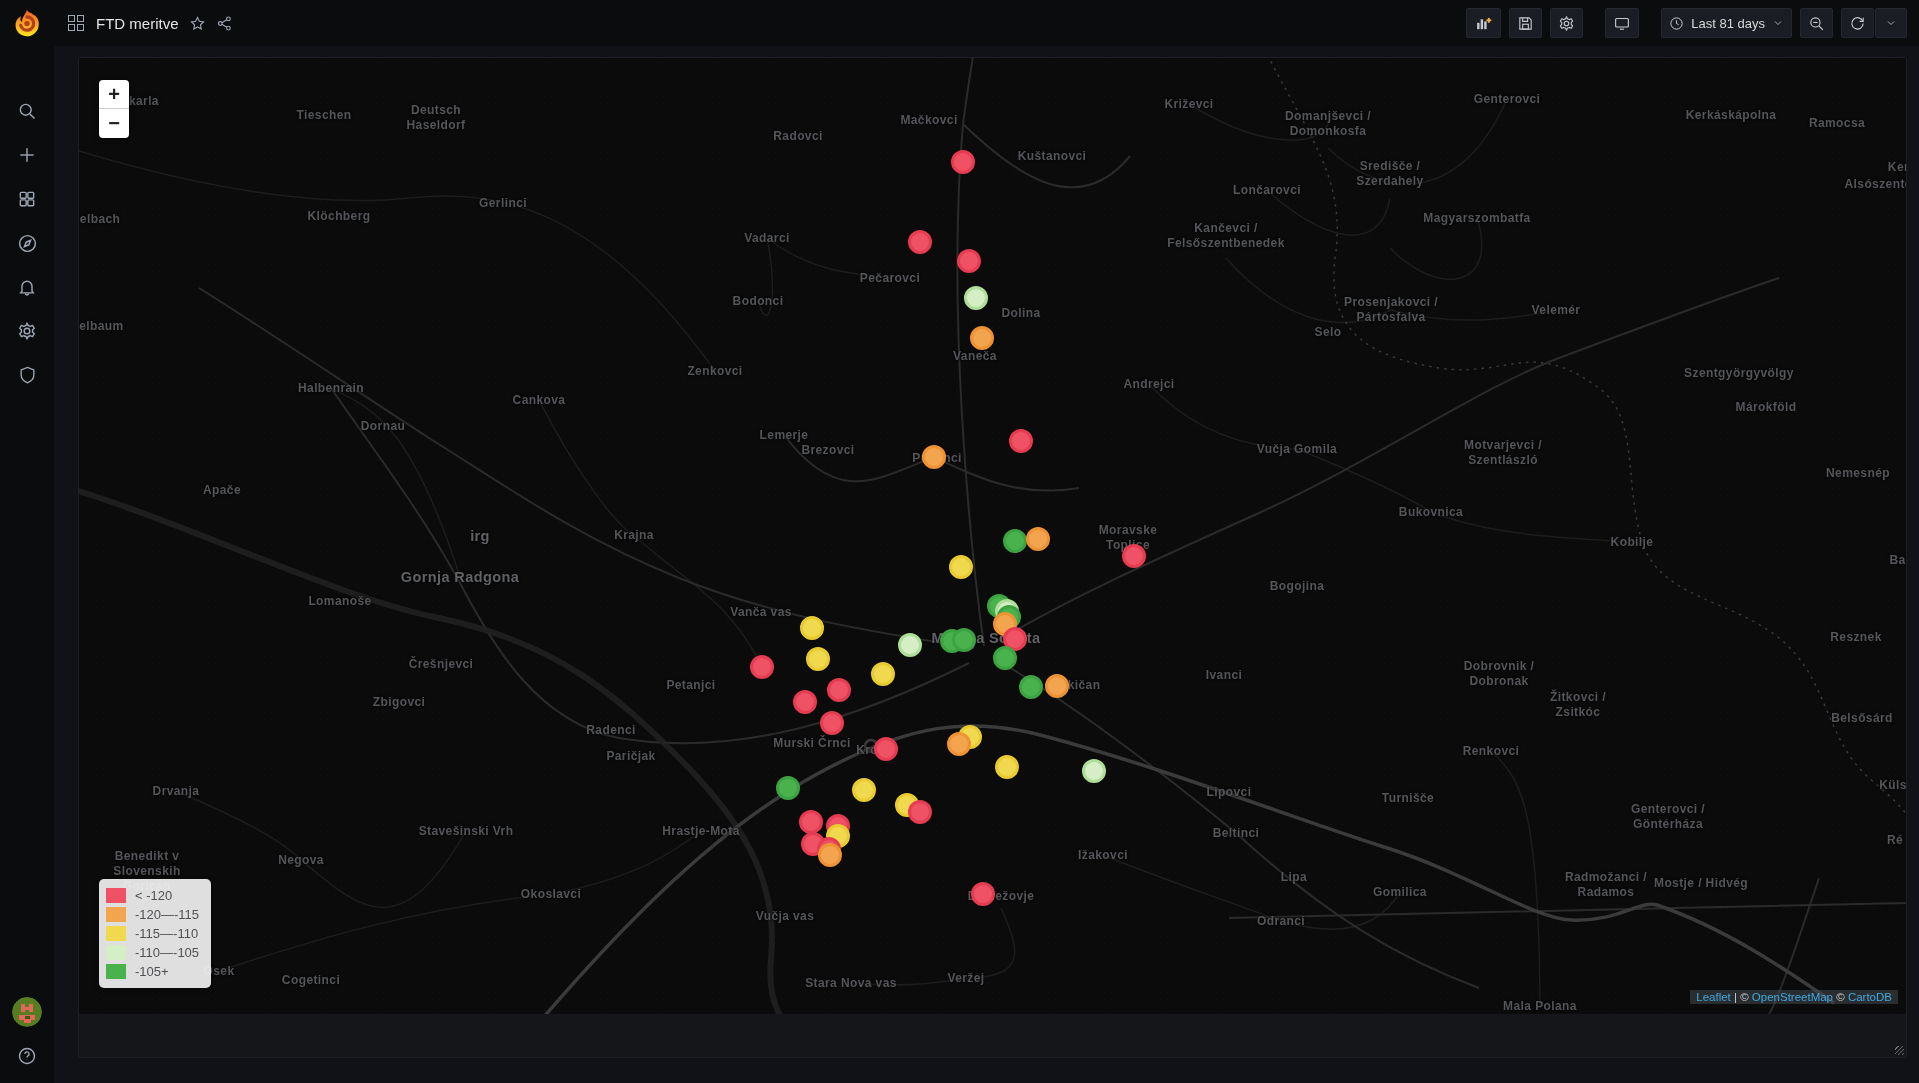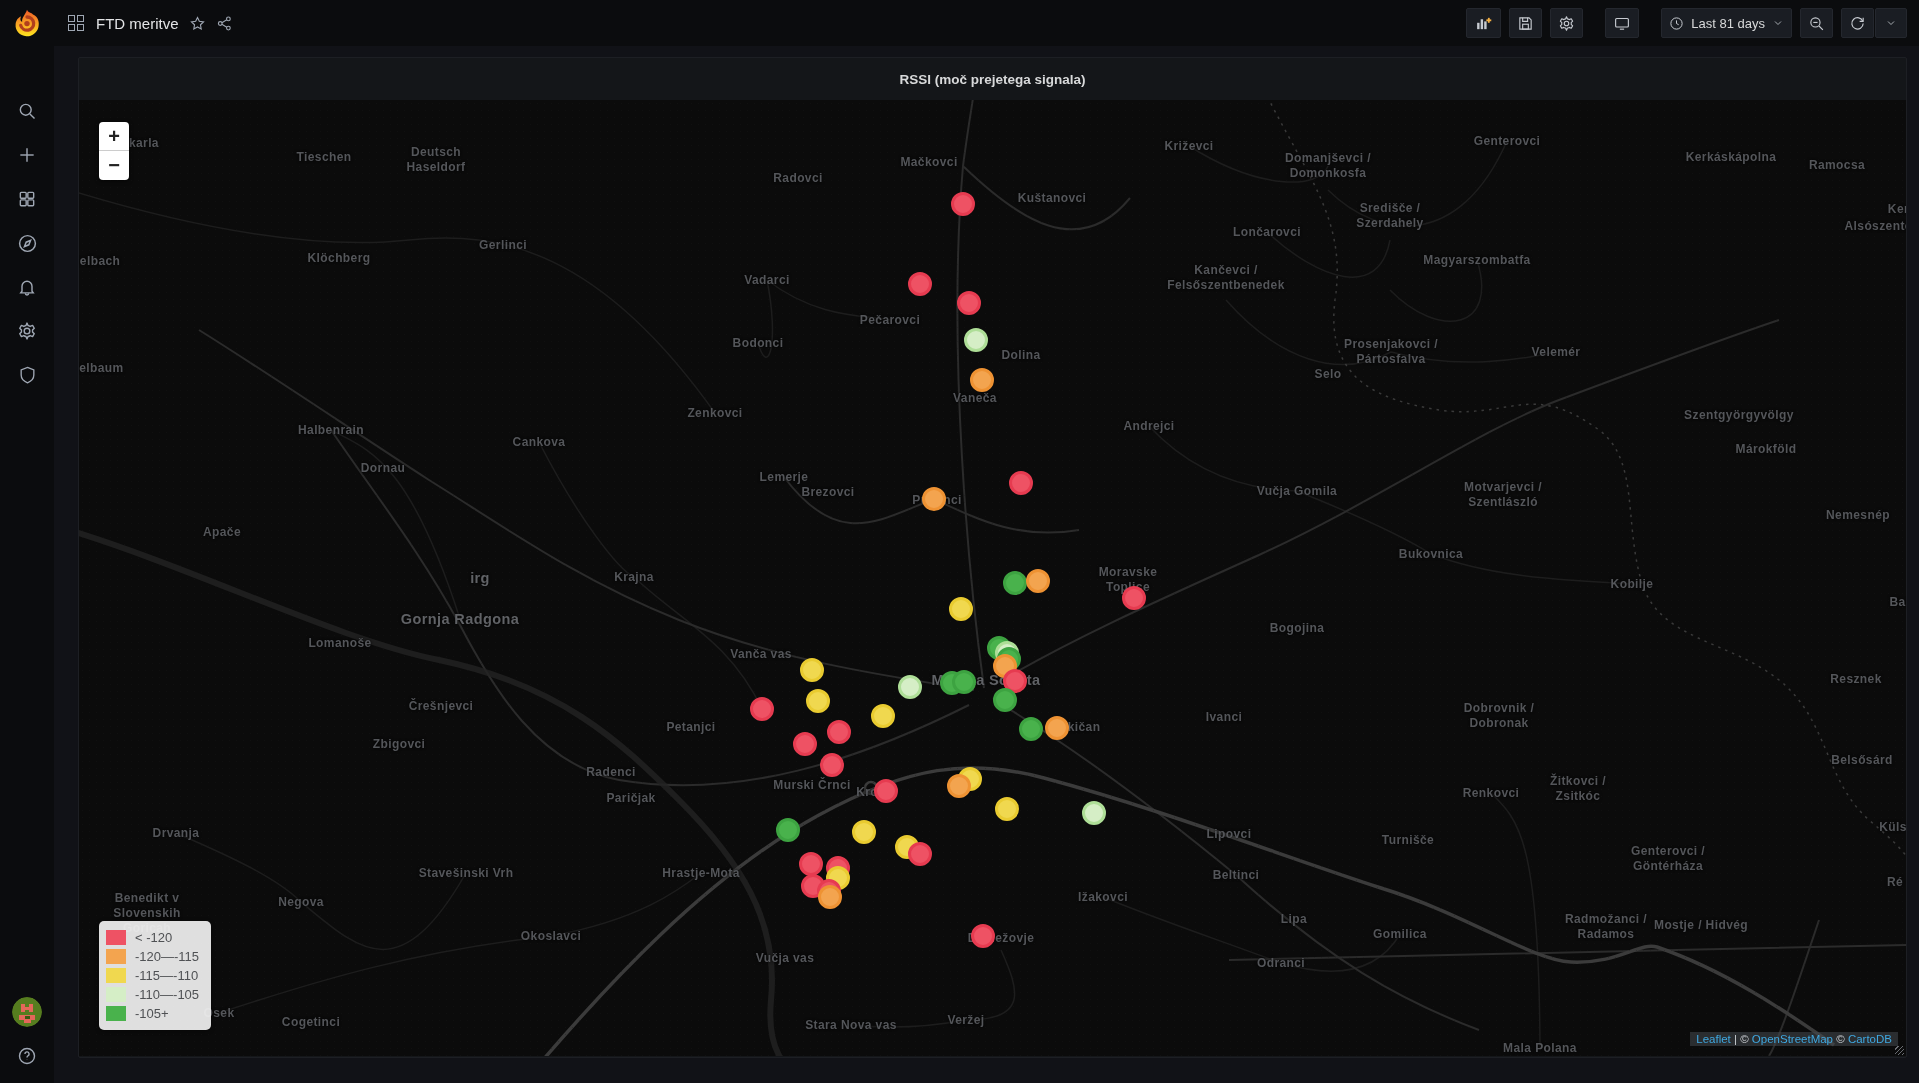--- a/index.html
+++ b/index.html
@@ -243,23 +243,20 @@
       <div class="tb-btn">
         <svg width="12" height="12" viewBox="0 0 24 24">
             <path d="M6 9 l6 6 6-6"></path>
           </svg>
       </div>
     </div>
   </div>
 </header>
 
 <section class="panel">
-  <div class="panel-header">
-    <span class="panel-title">RSSI (moč prejetega signala)</span>
-  </div>
 
   <div class="mapwrap">
 
     <svg class="roads" width="1827" height="956" viewBox="0 0 1827 956">
       <g fill="none" stroke="#1d1d1d" stroke-width="1.5">
         <path d="M-10,90 C120,130 240,150 330,140 C420,130 520,150 636,313"></path>
         <path d="M252,330 C290,350 330,360 381,519"></path>
         <path d="M460,342 C500,420 540,470 555,477 C600,520 650,540 683,609"></path>
         <path d="M688,180 C700,240 690,280 679,243 M688,180 C740,220 790,215 811,220"></path>
         <path d="M1110,46 C1180,90 1240,90 1249,66 M1249,90 C1300,140 1380,150 1428,41"></path>
@@ -355,21 +352,21 @@
         <span class="maplabel" style="left: 143px; top: 432px;">Apače</span>
         <span class="maplabel" style="left: 261px; top: 543px;">Lomanoše</span>
         <span class="maplabel" style="left: 682px; top: 554px;">Vanča vas</span>
         <span class="maplabel big" style="left: 907px; top: 580px;">Murska Sobota</span>
         <span class="maplabel" style="left: 997px; top: 627px;">Rakičan</span>
         <span class="maplabel" style="left: 1145px; top: 599px; margin-top: 18px;">Ivanci</span>
         <span class="maplabel" style="left: 1218px; top: 528px;">Bogojina</span>
         <span class="maplabel" style="left: 1420px; top: 616px;">Dobrovnik /
 Dobronak</span>
         <span class="maplabel" style="left: 1777px; top: 579px;">Resznek</span>
-        <span class="maplabel" style="left: 1499px; top: 689px;">Žitkovci /
+        <span class="maplabel" style="left: 1499px; top: 647px;">Žitkovci /
 Zsitkóc</span>
         <span class="maplabel" style="left: 1783px; top: 660px;">Belsősárd</span>
         <span class="maplabel" style="left: 320px; top: 644px;">Zbigovci</span>
         <span class="maplabel" style="left: 362px; top: 606px;">Črešnjevci</span>
         <span class="maplabel" style="left: 612px; top: 627px;">Petanjci</span>
         <span class="maplabel" style="left: 532px; top: 672px;">Radenci</span>
         <span class="maplabel" style="left: 733px; top: 685px;">Murski Črnci</span>
         <span class="maplabel" style="left: 792px; top: 692px;">Krog</span>
         <span class="maplabel" style="left: 1412px; top: 693px;">Renkovci</span>
         <span class="maplabel" style="left: 1329px; top: 740px;">Turnišče</span>

